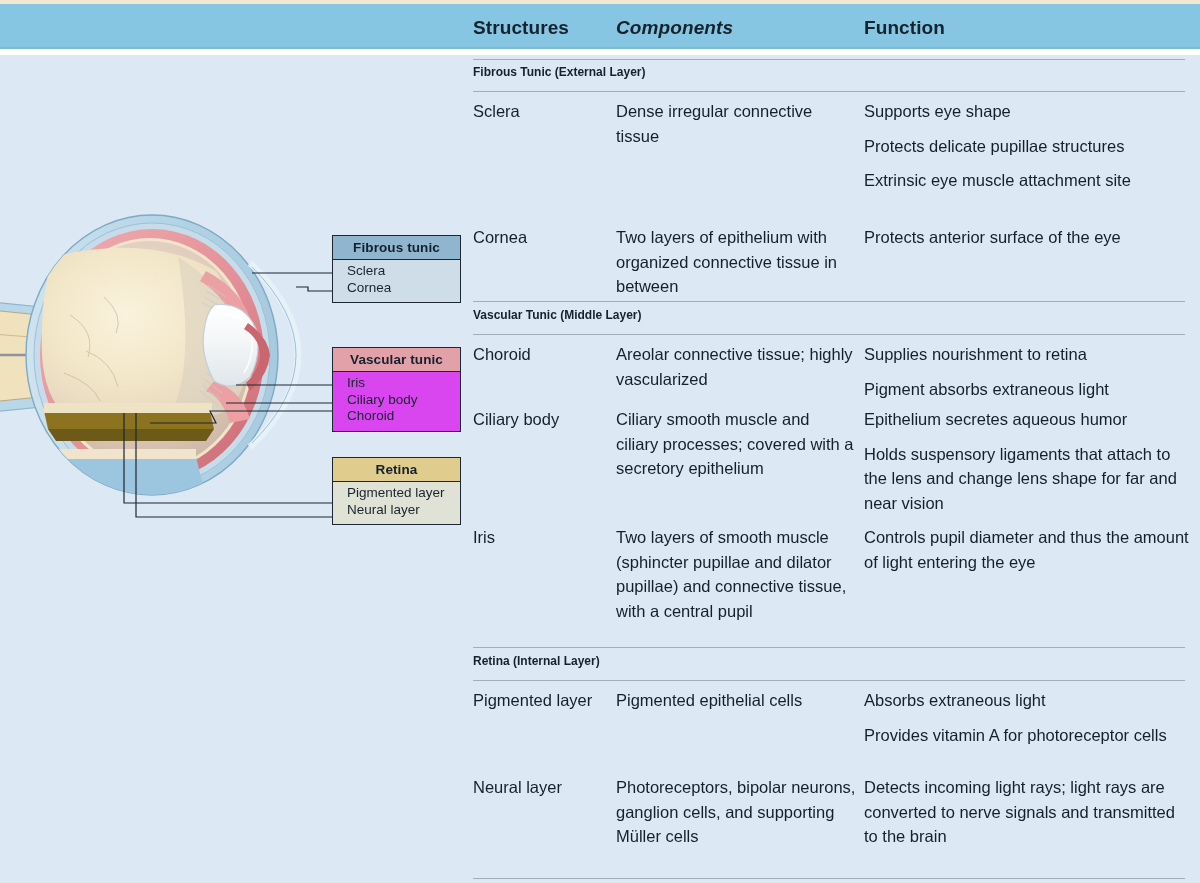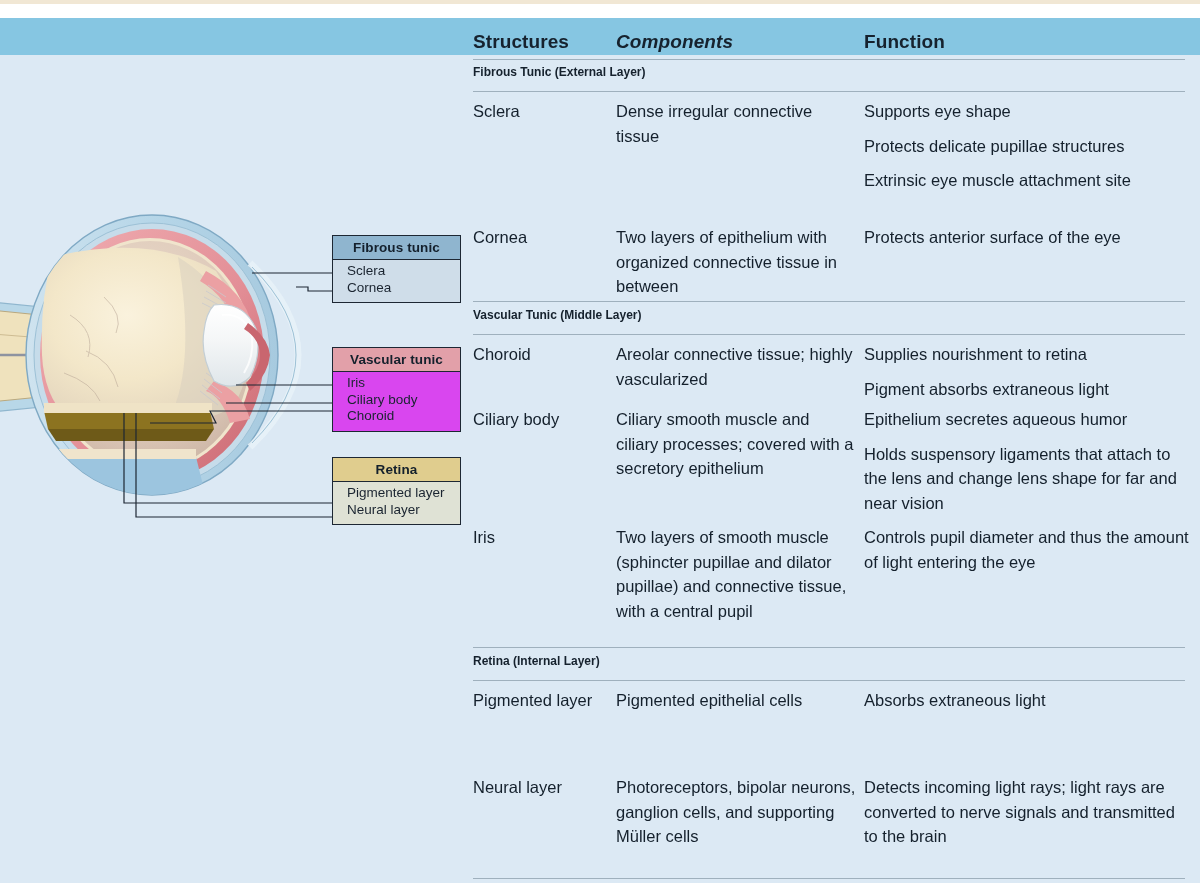--- a/index.html
+++ b/index.html
@@ -20,21 +20,21 @@
   #top-strip {
     position: absolute;
     left: 0; top: 0;
     width: 1200px; height: 4px;
     background: #f1e7d4;
   }
 
   
   #header-band {
     position: absolute;
-    left: 0; top: 18px;
+    left: 0; top: 4px;
     width: 1200px; height: 45px;
     background: #86c6e2;
     border-bottom: 2px solid #7cb9d6;
   }
   #header-band .col-head {
     position: absolute;
     top: 13px;
     font-size: 19px;
     font-weight: bold;
     color: #16222e;
@@ -363,20 +363,21 @@
   <div class="rule" style="top:625px;"></div>
 
   <div class="cell col-structure" style="top:633px;">
     <p>Pigmented layer</p>
   </div>
   <div class="cell col-component" style="top:633px;">
     <p>Pigmented epithelial cells</p>
   </div>
   <div class="cell col-function" style="top:633px;">
     <p>Absorbs extraneous light</p>
+    <p>Provides vitamin A for photoreceptor cells</p>
   </div>
 
   <div class="cell col-structure" style="top:720px;">
     <p>Neural layer</p>
   </div>
   <div class="cell col-component" style="top:720px;">
     <p>Photoreceptors, bipolar neurons, ganglion cells, and supporting Müller cells</p>
   </div>
   <div class="cell col-function" style="top:720px;">
     <p>Detects incoming light rays; light rays are converted to nerve signals and transmitted to the brain</p>

